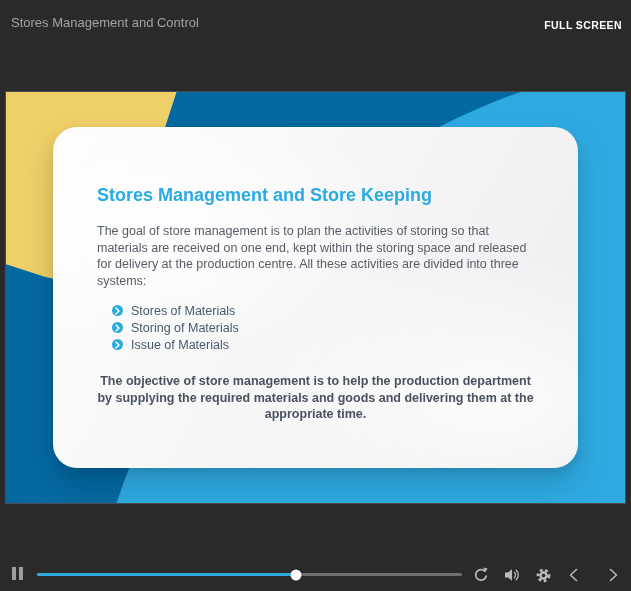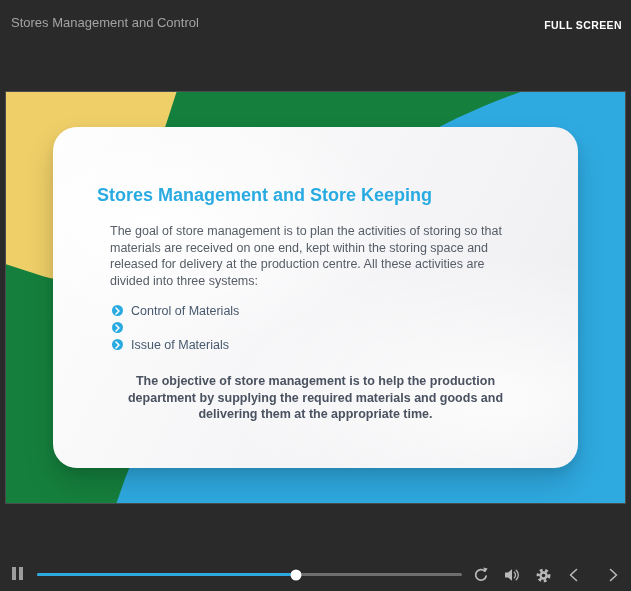--- a/index.html
+++ b/index.html
@@ -15,21 +15,21 @@
   .fullscreen-btn {
     position:absolute; right:3px; top:18px;
     background:none; border:none; cursor:pointer;
     font-family:Liberation Sans, sans-serif;
     font-size:10.5px; font-weight:bold; letter-spacing:.4px; color:#ffffff;
   }
 
   
   .stage {
     position:absolute; left:6px; top:92px; width:619px; height:411px;
-    background:#15803d; overflow:hidden;
+    background:#0369a1; overflow:hidden;
     outline:1px solid #4a4c4d;
   }
   .blob-yellow {
     position:absolute; left:-60px; top:-150px; width:220px; height:330px;
     background:var(--blob_yellow,#eecf68);
     border-radius:70px; transform:rotate(18deg);
   }
   .blob-blue {
     position:absolute; left:78px; top:-36px; width:1300px; height:1300px;
     border-radius:50%;
@@ -41,21 +41,21 @@
     position:absolute; left:47px; top:35px; width:525px; height:341px;
     box-sizing:border-box; padding:57px 44px 0 44px;
     border-radius:24px;
     background:
       radial-gradient(ellipse 420px 220px at 18% 28%, rgba(255,255,255,.95), rgba(255,255,255,0) 60%),
       radial-gradient(ellipse 500px 260px at 85% 80%, rgba(255,255,255,.8), rgba(255,255,255,0) 55%),
       linear-gradient(118deg, #fdfdfd 0%, #f5f5f7 55%, #ededf0 100%);
     box-shadow: 0 16px 30px rgba(0,0,0,.16), 0 4px 10px rgba(0,0,0,.08);
   }
   .card-title { margin:0; font-size:18px; line-height:22px; font-weight:bold; color:var(--accent,#29abe2); }
-  .card p { margin:17px 13px 0; font-size:12.5px; line-height:16.5px; color:#565d66; }
+  .card p { margin:17px 0 0; font-size:12.5px; line-height:16.5px; color:#565d66; }
   .card p.emph { margin-top:20px; font-weight:bold; color:#4a5260;text-align:center; }
   .bullets { list-style:none; margin:13px 0 0; padding:0 0 0 15px; }
   .bullets li { display:flex; align-items:center; gap:8px; height:17px; font-size:12.5px; color:#47596e; }
   .bicon {
     flex:0 0 auto; width:11px; height:11px; border-radius:50%;
     background:var(--accent,#29abe2);
     display:flex; align-items:center; justify-content:center;
   }
   .bicon svg { display:block; }
 
@@ -102,28 +102,29 @@
     <section class="card">
       <h1 class="card-title">Stores Management and Store Keeping</h1>
       <p>The goal of store management is to plan the activities of storing so that materials are received on one end, kept within the storing space and released for delivery at the production centre. All these activities are divided into three systems:</p>
       <ul class="bullets">
         <li>
           <span class="bicon">
             <svg width="5" height="8" viewBox="0 0 5 8">
                 <polyline points="1,1 4,4 1,7" fill="none" stroke="#ffffff" stroke-width="1.5" stroke-linecap="round" stroke-linejoin="round"></polyline>
               </svg>
           </span>
-          <span>Control of Materials</span>
+          <span>Stores of Materials</span>
         </li>
         <li>
           <span class="bicon">
             <svg width="5" height="8" viewBox="0 0 5 8">
                 <polyline points="1,1 4,4 1,7" fill="none" stroke="#ffffff" stroke-width="1.5" stroke-linecap="round" stroke-linejoin="round"></polyline>
               </svg>
           </span>
+          <span>Storing of Materials</span>
         </li>
         <li>
           <span class="bicon">
             <svg width="5" height="8" viewBox="0 0 5 8">
                 <polyline points="1,1 4,4 1,7" fill="none" stroke="#ffffff" stroke-width="1.5" stroke-linecap="round" stroke-linejoin="round"></polyline>
               </svg>
           </span>
           <span>Issue of Materials</span>
         </li>
       </ul>

